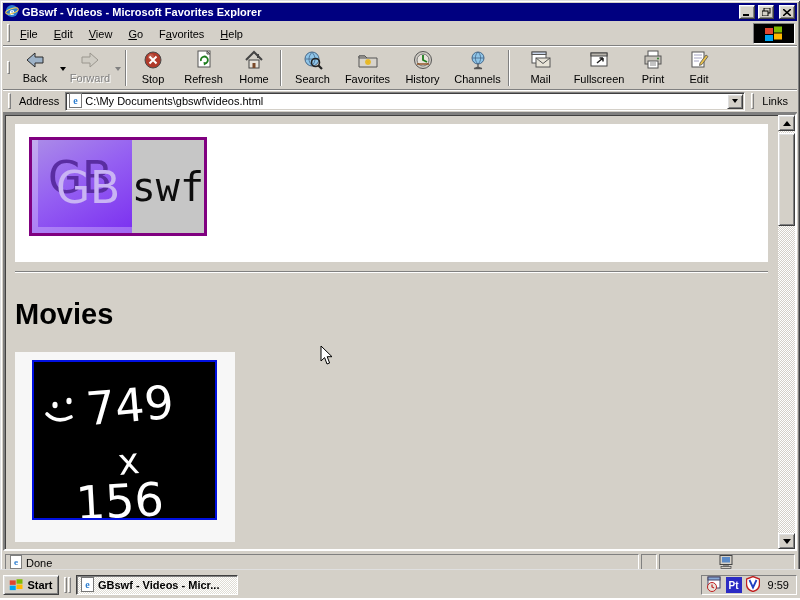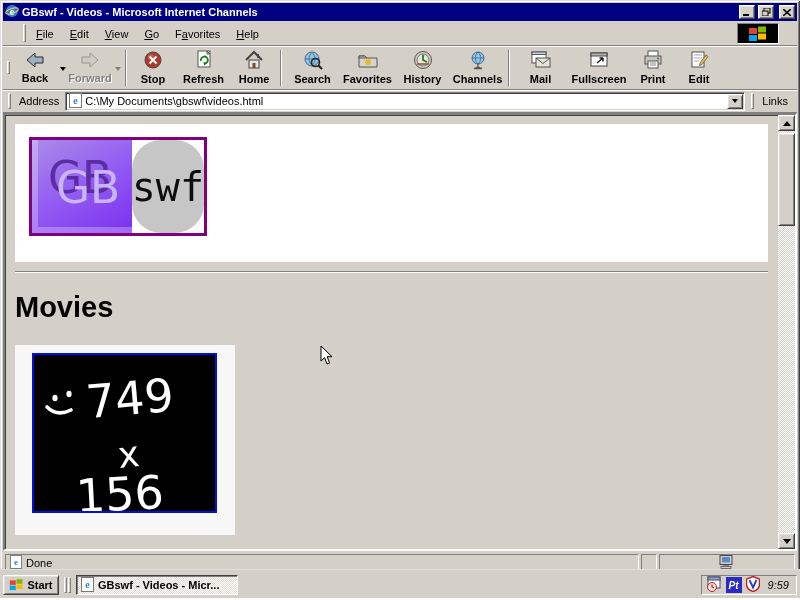--- a/index.html
+++ b/index.html
@@ -21,27 +21,27 @@
   .ie-window { position:absolute; top:0; left:0; width:800px; height:575px; background:#d4d0c8;
     box-shadow:inset 1px 1px 0 #dfdfdf, inset -1px -1px 0 #404040, inset 2px 2px 0 #fff, inset -2px -2px 0 #808080;
     padding:3px; display:flex; flex-direction:column; }
 
   .titlebar { height:18px; background:#000080; display:flex; align-items:center; gap:3px; padding:0 2px; flex:0 0 auto; }
   .title-text { flex:1; color:#fff; font-weight:bold; font-size:11px; white-space:nowrap; overflow:hidden; }
   .win-btn { width:16px; height:14px; display:flex; align-items:center; justify-content:center; }
   .win-btn.gap { margin-left:2px; }
 
   .row-line { border-bottom:1px solid #808080; box-shadow:0 1px 0 #fff; }
-  .menubar { height:25px; display:flex; align-items:center; padding:1px 18px; flex:0 0 auto; position:relative; }
+  .menubar { height:25px; display:flex; align-items:center; padding:1px 2px; flex:0 0 auto; position:relative; }
   .menu-item { padding:4px 8px 3px; color:#000; }
   .menu-item u { text-decoration:underline; }
   .throbber { margin-left:auto; width:42px; height:21px; background:#000; border:1px solid;
     border-color:#808080 #fff #fff #808080; display:flex; align-items:center; justify-content:center; }
 
-  .toolbar { height:44px; display:flex; align-items:center; padding:13px 2px; flex:0 0 auto;font-weight:bold; }
+  .toolbar { height:44px; display:flex; align-items:center; padding:13px 2px; flex:0 0 auto; }
   .tb-btn { width:55px; height:40px; display:flex; flex-direction:column; align-items:center; justify-content:center;
             gap:2px; color:#000; }
   .tb-btn .lbl { font-size:11px; line-height:11px; white-space:nowrap; }
   .tb-btn.narrow { width:46px; }
   .tb-caret { width:9px; height:40px; display:flex; align-items:flex-end; justify-content:center; padding-bottom:17px; }
   .caret { width:0; height:0; border-left:3px solid transparent; border-right:3px solid transparent; border-top:4px solid #000; }
   .tb-sep { width:2px; height:36px; border-left:1px solid #808080; border-right:1px solid #fff; margin:0 3px; }
   .disabled .lbl { color:#808080; text-shadow:1px 1px 0 #fff; }
   .disabled .caret { border-top-color:#808080; }
 
@@ -59,25 +59,25 @@
   .page { flex:1; overflow:hidden; padding:9px 10px; font-family:"Liberation Serif",serif; }
   .header-card { background:#fff; padding:13px 14px 26px; }
   .logo { width:178px; height:99px; border:3px solid #800080; display:flex; }
   .logo-left { width:112px; position:relative; overflow:hidden;
     background:linear-gradient(150deg,#ab8ce8 0%, #9560f2 45%, #7b2ff0 100%);
     box-shadow:inset 6px -6px 0 rgba(255,255,255,0.28); }
   .gb { position:absolute; font-family:"DejaVu Sans",sans-serif; font-size:44px; line-height:44px; }
   .gb-dark  { left:16px; top:16px; color:#5a2da2; }
   .gb-light { left:24px; top:26px; color:#c9b4f4; }
   .logo-right { flex:1; background:#c6c6c6; display:flex; align-items:center; justify-content:center;
-    font-family:"DejaVu Sans Mono",monospace; font-size:40px; color:#0d0d0d;border-radius:29px; }
+    font-family:"DejaVu Sans Mono",monospace; font-size:40px; color:#0d0d0d; }
   .nav { margin-top:11px; font-size:19px; }
   .nav a { color:#3c3c8c; text-decoration:underline; margin-right:7px; }
   .page hr { border:none; border-top:1px solid #808080; border-bottom:1px solid #fff; margin:9px 0 0; }
-  .page h1 { font-family:"Liberation Sans",sans-serif; font-size:29px; color:#000; margin:18px 0 0 0; font-weight:bold; }
+  .page h1 { font-family:"Liberation Sans",sans-serif; font-size:29px; color:#000; margin:25px 0 0 0; font-weight:bold; }
   .movie-card { margin-top:21px; width:220px; height:190px; background:#f7f7f7; padding:8px 0 0 17px; }
   .thumb { width:185px; height:160px; border:2px solid #0010e0; background:#000; }
 
   
   .scrollbar { width:17px; position:relative; flex:0 0 auto; }
   .sb-btn { position:absolute; left:0; right:0; height:16px; display:flex; align-items:center; justify-content:center; }
   .sb-up { top:0; } .sb-down { bottom:0; }
   .tri-up { width:0; height:0; border-left:4px solid transparent; border-right:4px solid transparent; border-bottom:5px solid #000; }
   .tri-down { width:0; height:0; border-left:4px solid transparent; border-right:4px solid transparent; border-top:5px solid #000; }
   .sb-thumb { position:absolute; top:18px; left:0; right:0; height:93px; }
@@ -93,21 +93,21 @@
   .taskbar { position:absolute; left:0; bottom:0; width:800px; height:25px; background:#d4d0c8;
     border-top:1px solid #dfdfdf; box-shadow:0 -2px 0 #fff inset; display:flex; align-items:center; gap:3px; padding:15px 3px; }
   .start-btn { width:56px; height:20px; display:flex; align-items:center; justify-content:center; gap:3px;
     font-weight:bold; font-size:11px; }
   .task-grips { display:flex; gap:1px; height:16px; align-items:stretch; margin:0 2px; }
   .vgrip { width:3px; border-left:1px solid #fff; border-top:1px solid #fff; border-right:1px solid #808080; border-bottom:1px solid #808080; }
   .task-btn { width:162px; height:20px; border:1px solid; border-color:#404040 #fff #fff #404040;
     box-shadow:inset 1px 1px 0 #808080; display:flex; align-items:center; gap:4px; padding:0 4px;
     font-weight:bold; font-size:11px; white-space:nowrap; overflow:hidden;
     background:repeating-conic-gradient(#ffffff 0% 25%, #dfdcd4 0% 50%); background-size:2px 2px; }
-  .tray { margin-left:auto; height:20px; display:flex; align-items:center; gap:4px; padding:0 7px 0 4px; font-size:11px;font-style:italic; }
+  .tray { margin-left:auto; height:20px; display:flex; align-items:center; gap:4px; padding:0 7px 0 4px; font-size:11px; }
   .pt-badge { width:16px; height:16px; background:#2b2bc4; color:#fff; font-weight:bold; font-size:10px;
     display:flex; align-items:center; justify-content:center; }
   .tray-time { margin-left:4px; }
 
   .cursor { position:absolute; left:320px; top:345px; pointer-events:none; }
 </style>
 </head>
 <body>
 
 <div class="screen">
@@ -115,21 +115,21 @@
   <div class="ie-window">
 
     <div class="titlebar">
       <span>
         <svg width="14" height="14" viewBox="0 0 14 14">
             <circle cx="7" cy="7" r="6" fill="#2f7fd0"></circle>
             <text x="7" y="11" font-size="11" font-weight="bold" fill="#fff" text-anchor="middle" font-family="Liberation Serif,serif">e</text>
             <ellipse cx="7" cy="7" rx="6.5" ry="2.3" fill="none" stroke="#ffd24a" stroke-width="1" transform="rotate(-18 7 7)"></ellipse>
           </svg>
       </span>
-      <span class="title-text">GBswf - Videos - Microsoft Internet Channels</span>
+      <span class="title-text">GBswf - Videos - Microsoft Favorites Explorer</span>
       <span class="win-btn raised">
         <svg width="8" height="7" viewBox="0 0 8 7">
             <rect x="0" y="5" width="6" height="2" fill="#000"></rect>
           </svg>
       </span>
       <span class="win-btn raised">
         <svg width="9" height="8" viewBox="0 0 9 8">
             <rect x="2" y="0" width="6" height="5" fill="none" stroke="#000"></rect>
             <rect x="0" y="3" width="6" height="5" fill="#d4d0c8" stroke="#000"></rect>
           </svg>

